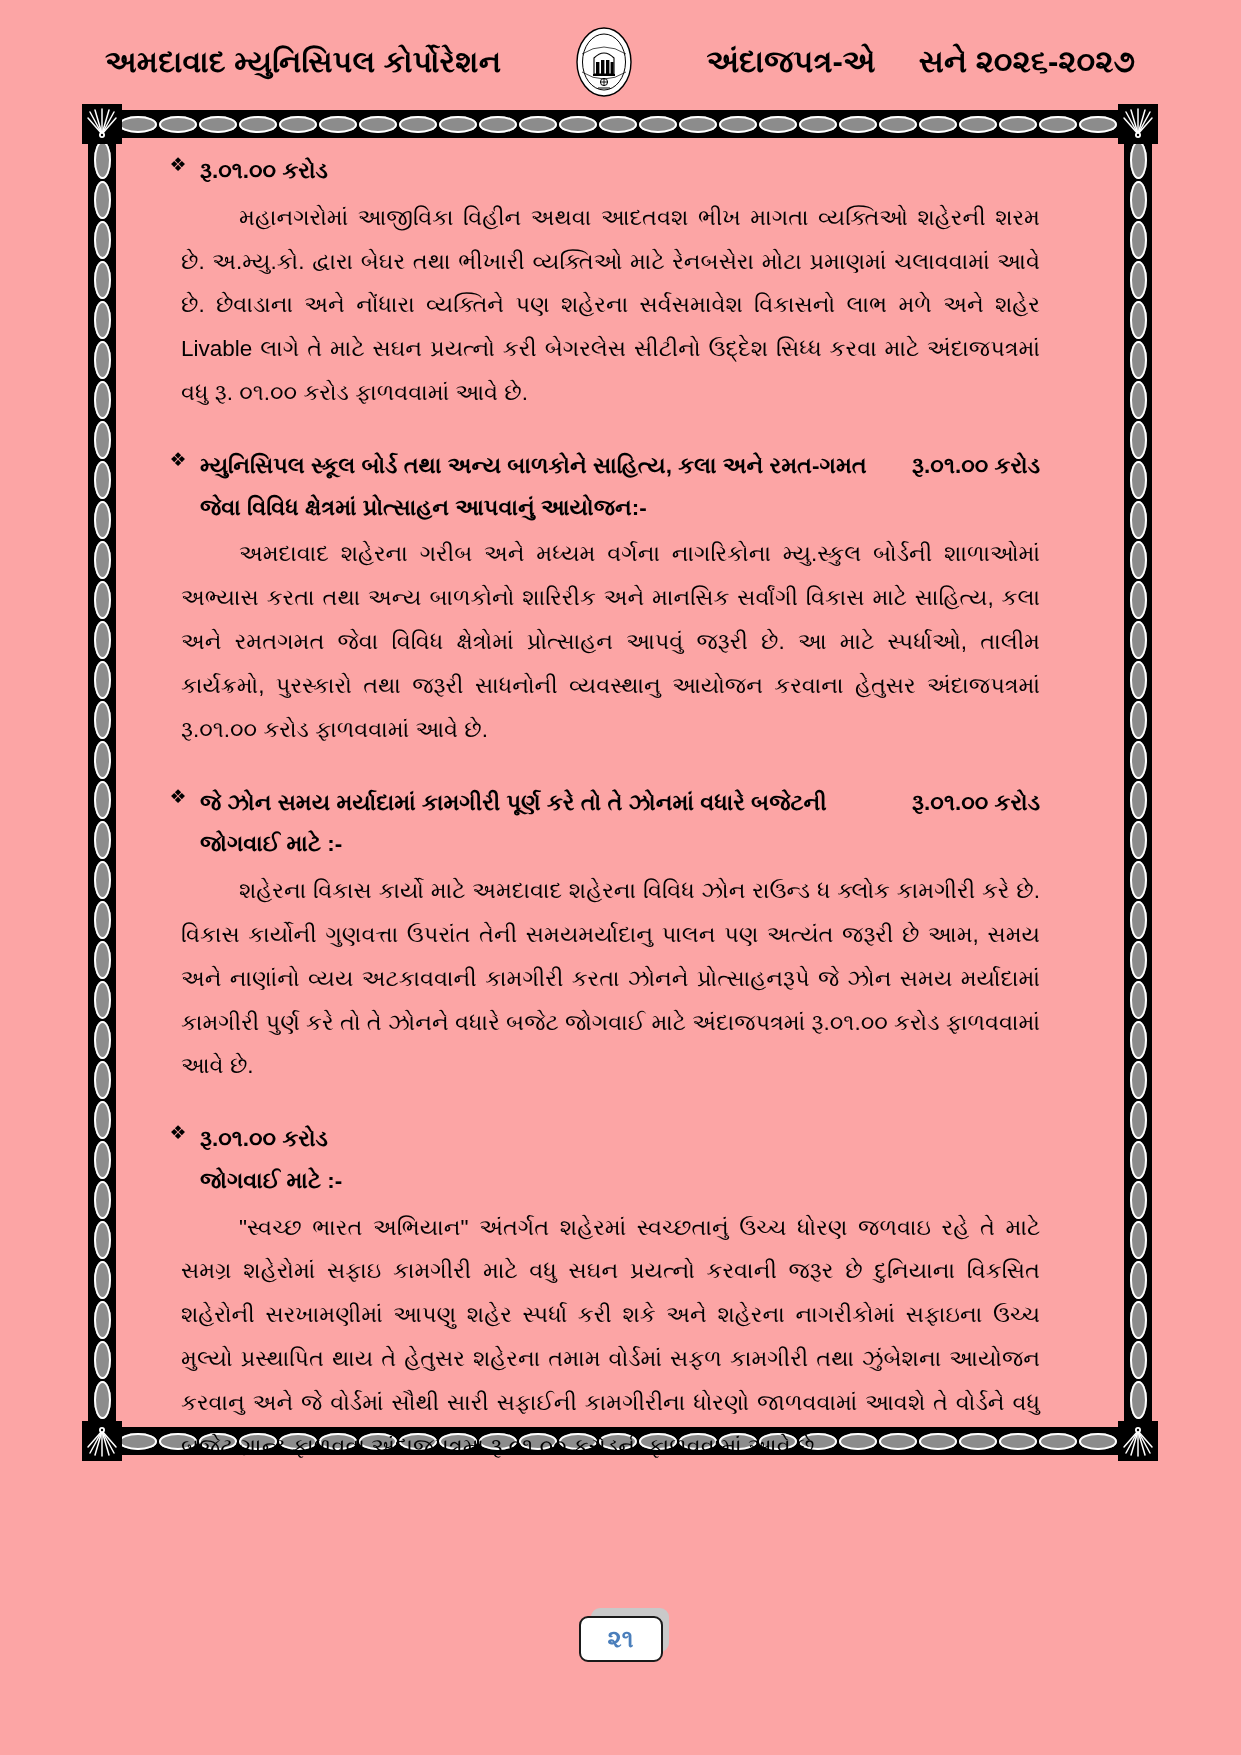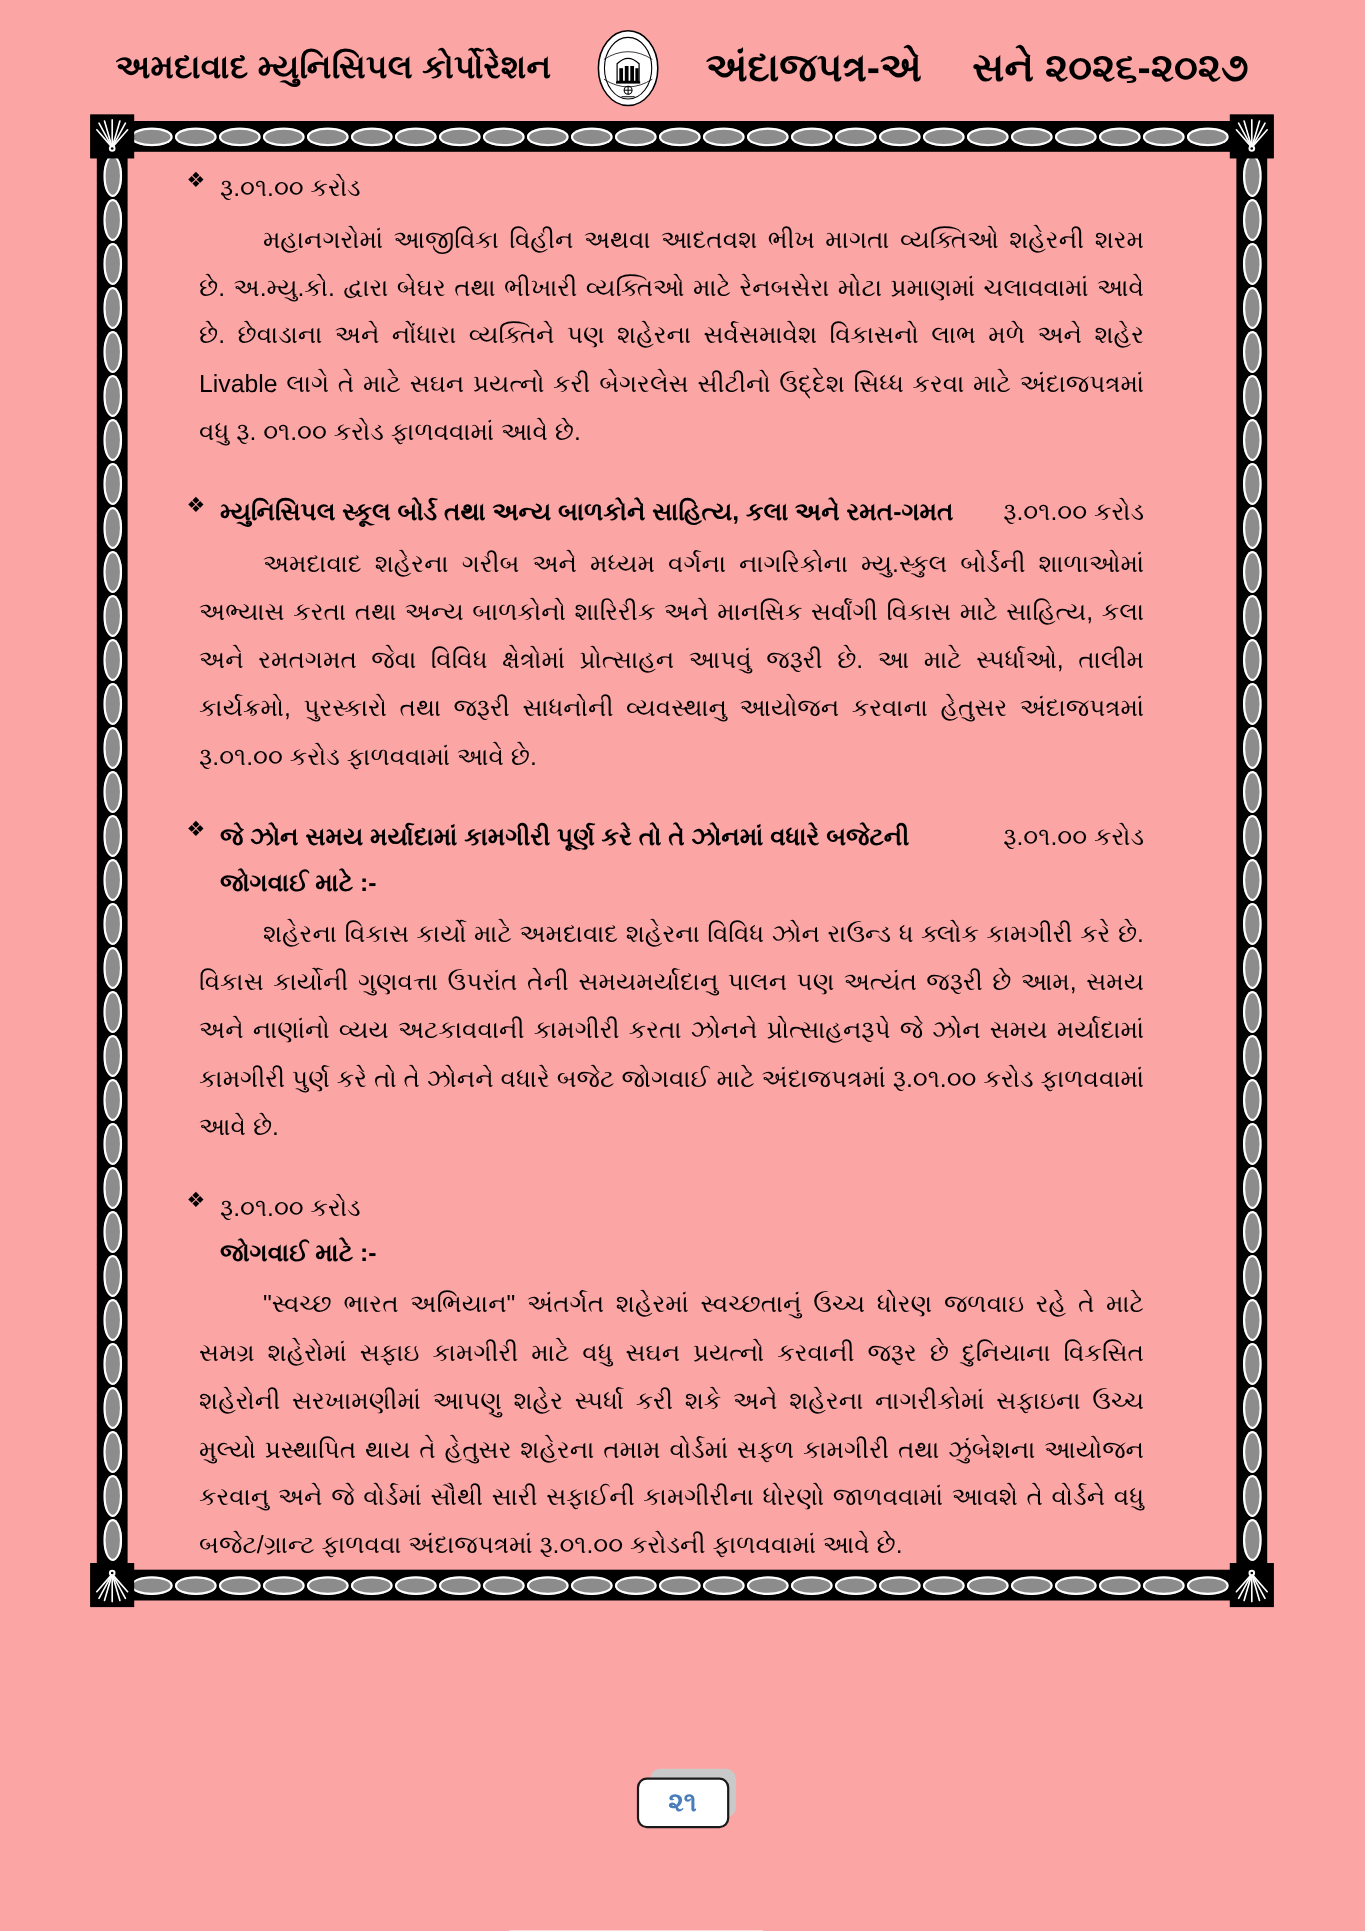--- a/index.html
+++ b/index.html
@@ -35,21 +35,21 @@
     justify-content: space-between;
   }
   .header-left {
     font-size: 30px;
     font-weight: bold;
     letter-spacing: 0.2px;
     white-space: nowrap;
     font-family: "Liberation Sans", "DejaVu Sans", sans-serif;
   }
   .header-right {
-    font-size: 36px;
+    font-size: 31px;
     font-weight: bold;
     white-space: nowrap;
     font-family: "Liberation Sans", "DejaVu Sans", sans-serif;
   }
   .header-right .sep { display: inline-block; width: 26px; }
 
   
   .emblem {
     position: relative;
     width: 72px;
@@ -166,21 +166,21 @@
   .head-row {
     display: flex;
     justify-content: space-between;
     align-items: baseline;
     gap: 18px;
   }
   .head-title { flex: 1 1 auto; }
   .head-amount {
     flex: 0 0 auto;
     white-space: nowrap;
-    font-weight: normal;
+    font-weight: bold;
   }
   .head-cont { display: block; }
 
   .para {
     margin-top: 4px;
     text-align: justify;
     text-justify: inter-word;
     text-indent: 58px;
     font-size: 22.5px;
     line-height: 1.95;
@@ -475,20 +475,21 @@
         </div>
         <p class="para">મહાનગરોમાં આજીવિકા વિહીન અથવા આદતવશ ભીખ માગતા વ્યક્તિઓ શહેરની શરમ છે. અ.મ્યુ.કો. દ્વારા બેઘર તથા ભીખારી વ્યક્તિઓ માટે રેનબસેરા મોટા પ્રમાણમાં ચલાવવામાં આવે છે. છેવાડાના અને નોંધારા વ્યક્તિને પણ શહેરના સર્વસમાવેશ વિકાસનો લાભ મળે અને શહેર Livable લાગે તે માટે સઘન પ્રયત્નો કરી બેગરલેસ સીટીનો ઉદ્દેશ સિધ્ધ કરવા માટે અંદાજપત્રમાં વધુ રૂ. ૦૧.૦૦ કરોડ ફાળવવામાં આવે છે.</p>
       </div>
       <div class="item">
         <div class="item-head">
           <span class="bullet-icon">❖</span>
           <div class="head-row">
             <span class="head-title">મ્યુનિસિપલ સ્કૂલ બોર્ડ તથા અન્ય બાળકોને સાહિત્ય, કલા અને રમત-ગમત</span>
             <span class="head-amount">રૂ.૦૧.૦૦ કરોડ</span>
           </div>
+          <span class="head-cont">જેવા વિવિધ ક્ષેત્રમાં પ્રોત્સાહન આપવાનું આયોજન:-</span>
         </div>
         <p class="para">અમદાવાદ શહેરના ગરીબ અને મધ્યમ વર્ગના નાગરિકોના મ્યુ.સ્કુલ બોર્ડની શાળાઓમાં અભ્યાસ કરતા તથા અન્ય બાળકોનો શારિરીક અને માનસિક સર્વાંગી વિકાસ માટે સાહિત્ય, કલા અને રમતગમત જેવા વિવિધ ક્ષેત્રોમાં પ્રોત્સાહન આપવું જરૂરી છે. આ માટે સ્પર્ધાઓ, તાલીમ કાર્યક્રમો, પુરસ્કારો તથા જરૂરી સાધનોની વ્યવસ્થાનુ આયોજન કરવાના હેતુસર અંદાજપત્રમાં રૂ.૦૧.૦૦ કરોડ ફાળવવામાં આવે છે.</p>
       </div>
       <div class="item">
         <div class="item-head">
           <span class="bullet-icon">❖</span>
           <div class="head-row">
             <span class="head-title">જે ઝોન સમય મર્યાદામાં કામગીરી પૂર્ણ કરે તો તે ઝોનમાં વધારે બજેટની</span>
             <span class="head-amount">રૂ.૦૧.૦૦ કરોડ</span>
           </div>

